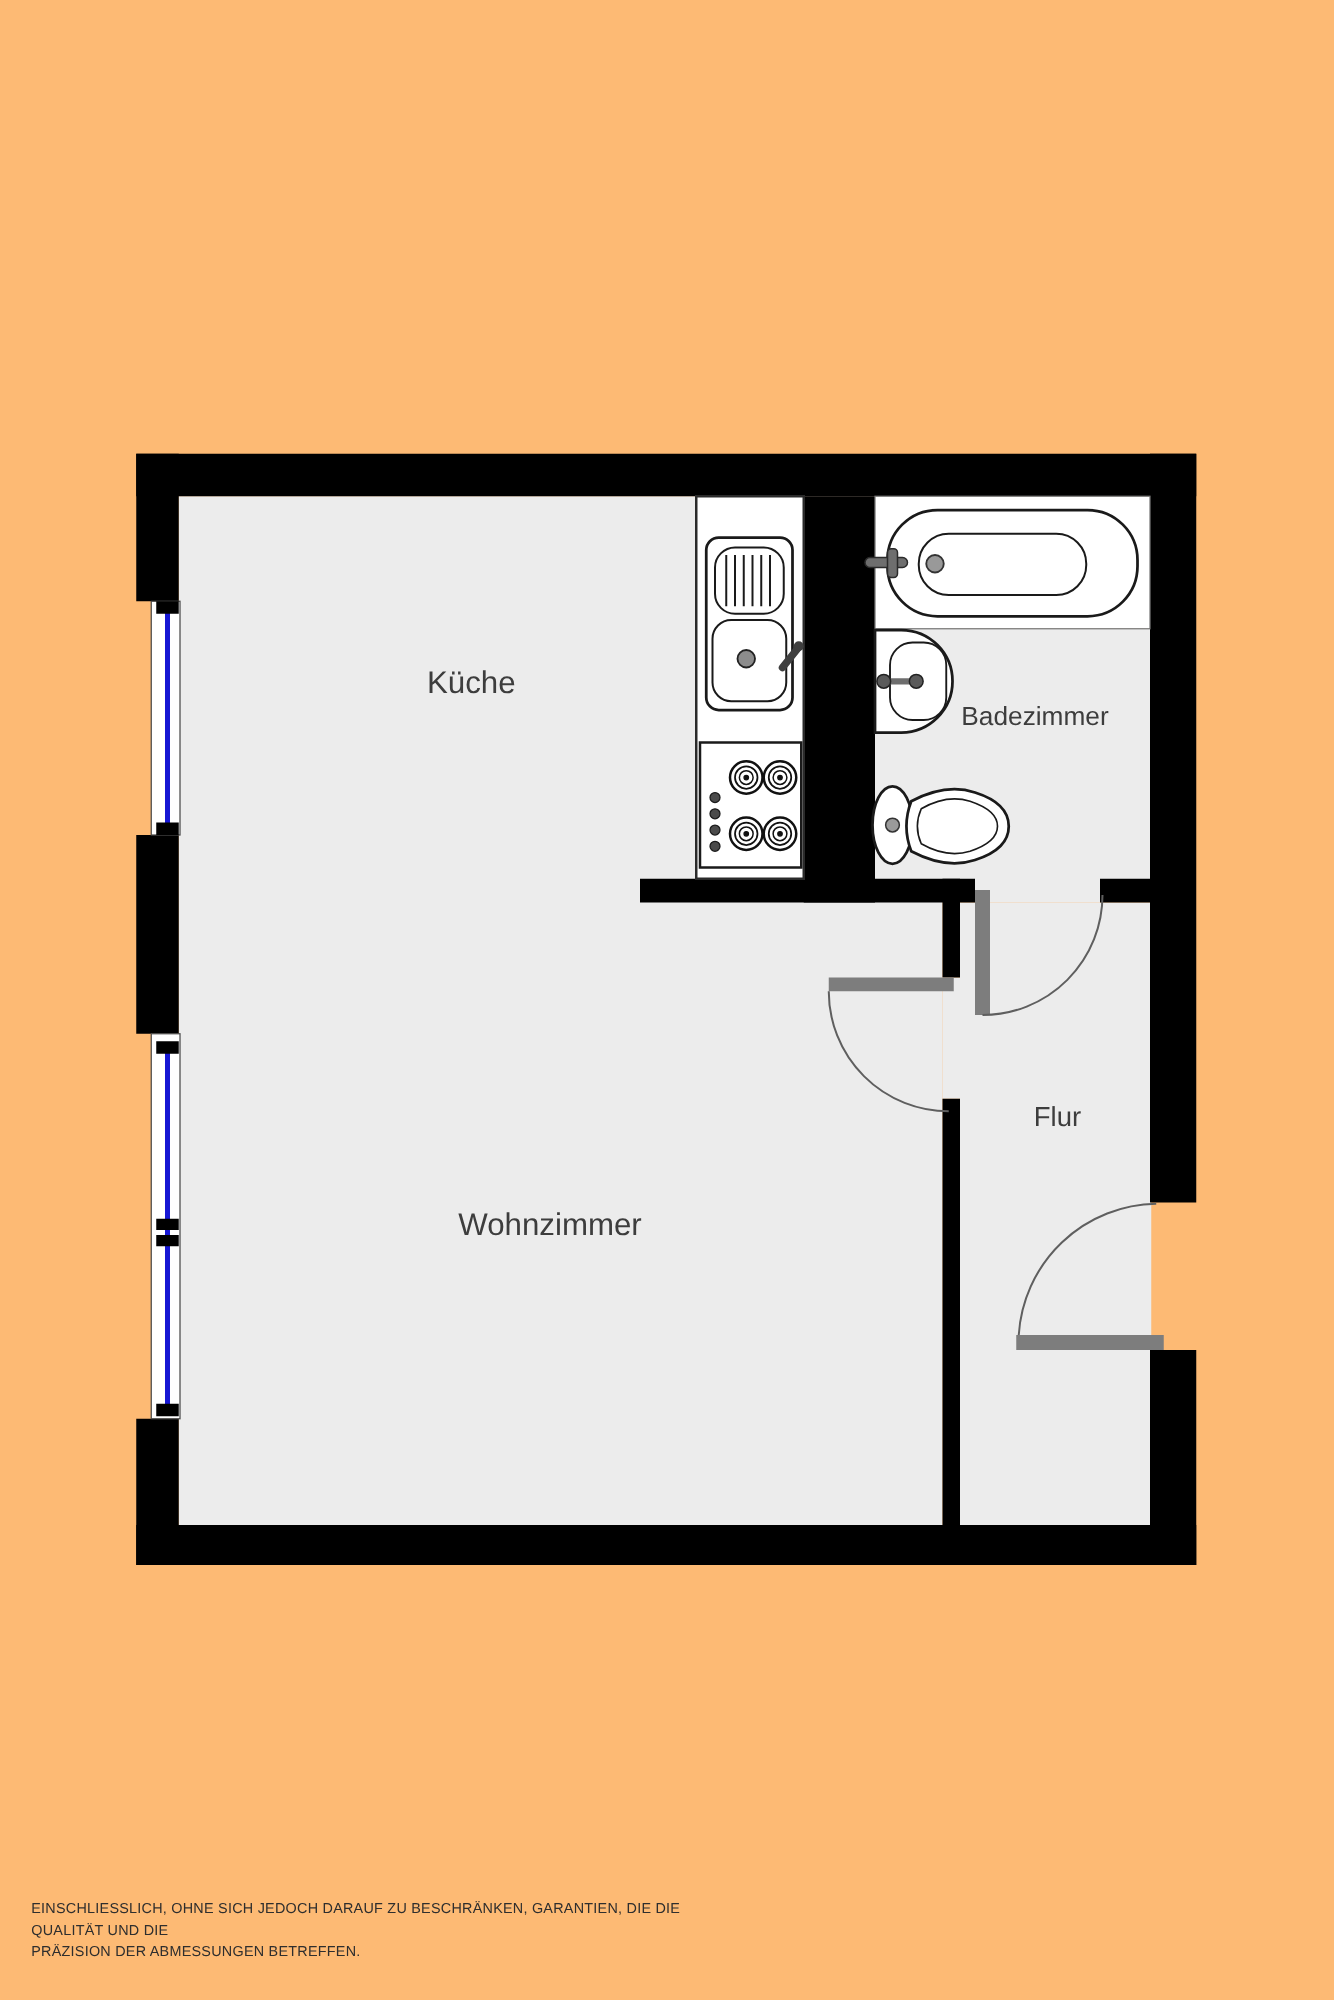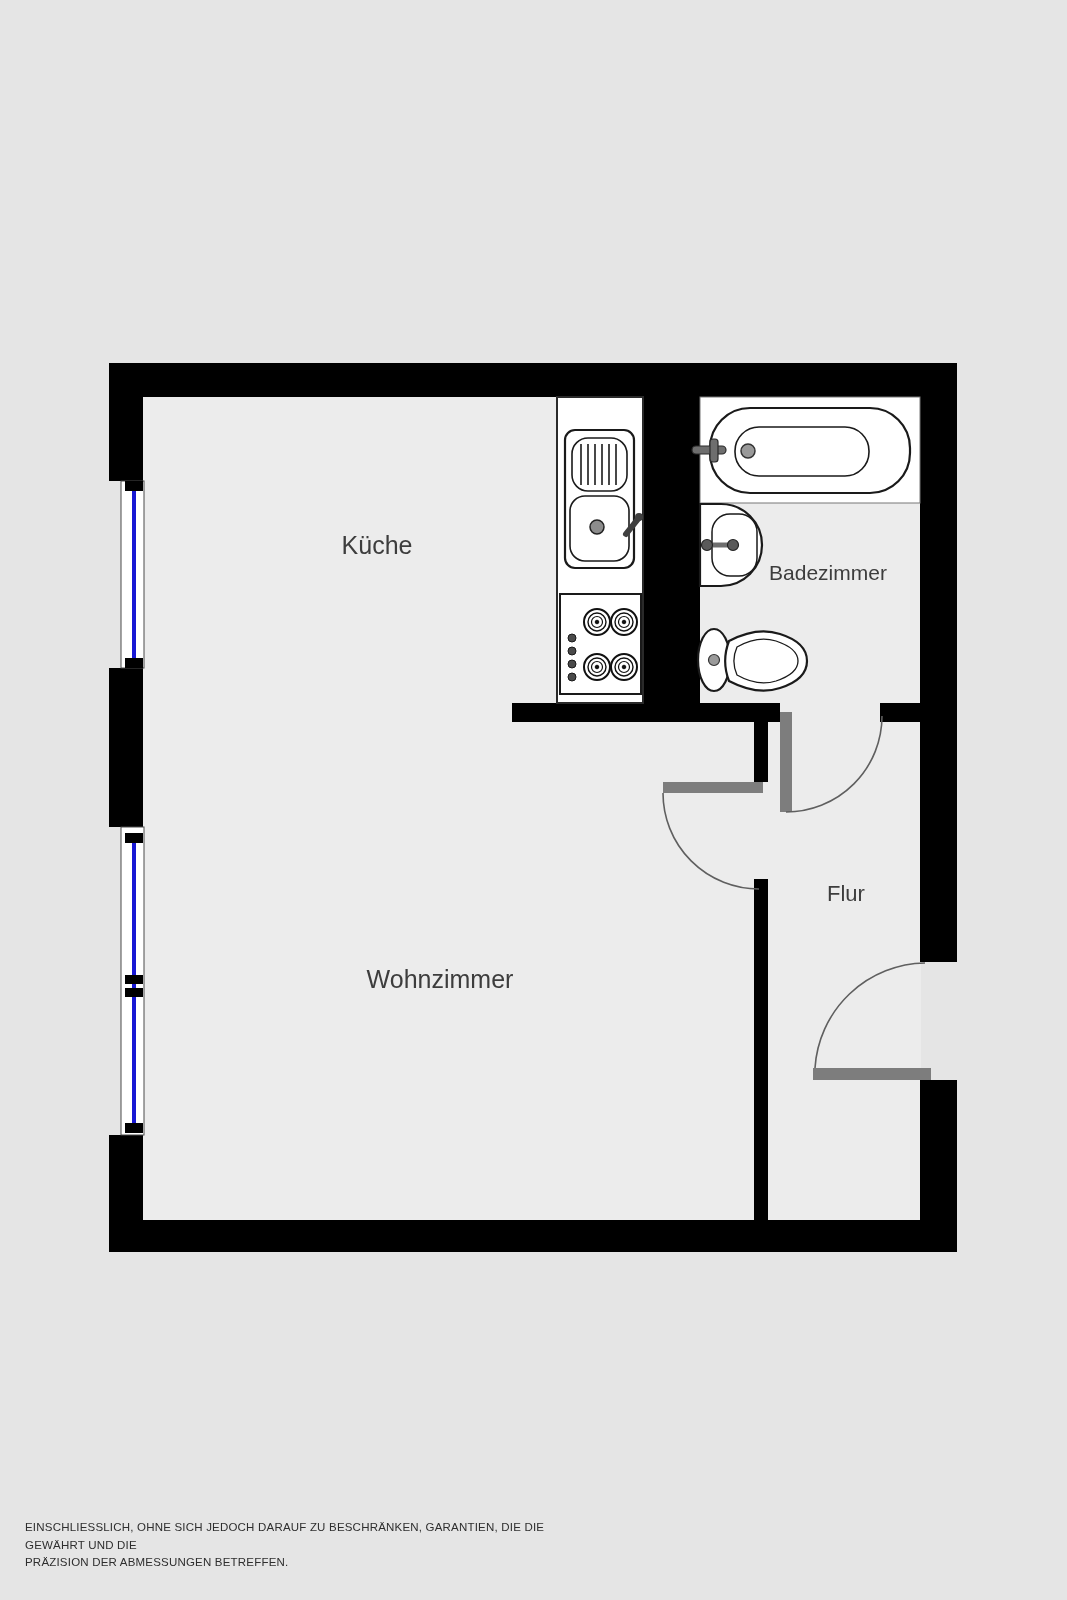--- a/index.html
+++ b/index.html
@@ -7,21 +7,21 @@
     padding: 0;
     background: #ffffff;
     width: 1067px;
     height: 1600px;
     font-family: "Liberation Sans", sans-serif;
   }
   .stage {
     position: relative;
     width: 1067px;
     height: 1600px;
-    background: #e5e5e5;
+    background: #fdba74;
     overflow: hidden;
   }
   .plan-svg {
     position: absolute;
     left: 0;
     top: 0;
   }
   .room-label {
     font-family: "Liberation Sans", sans-serif;
     fill: #3d3d3d;
@@ -169,17 +169,17 @@
       <path d="M815,1068 A112,112 0 0 1 925,963" fill="none" stroke="#5f5f5f" stroke-width="1.6"></path>
     </g>
 
     <text class="room-label" x="377" y="554" font-size="25" text-anchor="middle">Küche</text>
     <text class="room-label" x="828" y="580" font-size="21" text-anchor="middle">Badezimmer</text>
     <text class="room-label" x="440" y="988" font-size="25" text-anchor="middle">Wohnzimmer</text>
     <text class="room-label" x="846" y="901" font-size="22" text-anchor="middle">Flur</text>
   </svg>
 
   <div class="disclaimer">
-    <div>EINSCHLIESSLICH, OHNE SICH JEDOCH DARAUF ZU BESCHRÄNKEN, GARANTIEN, DIE DIE GEWÄHRT UND DIE</div>
+    <div>EINSCHLIESSLICH, OHNE SICH JEDOCH DARAUF ZU BESCHRÄNKEN, GARANTIEN, DIE DIE QUALITÄT UND DIE</div>
     <div>PRÄZISION DER ABMESSUNGEN BETREFFEN.</div>
   </div>
 
 </div>
 
 </body></html>

